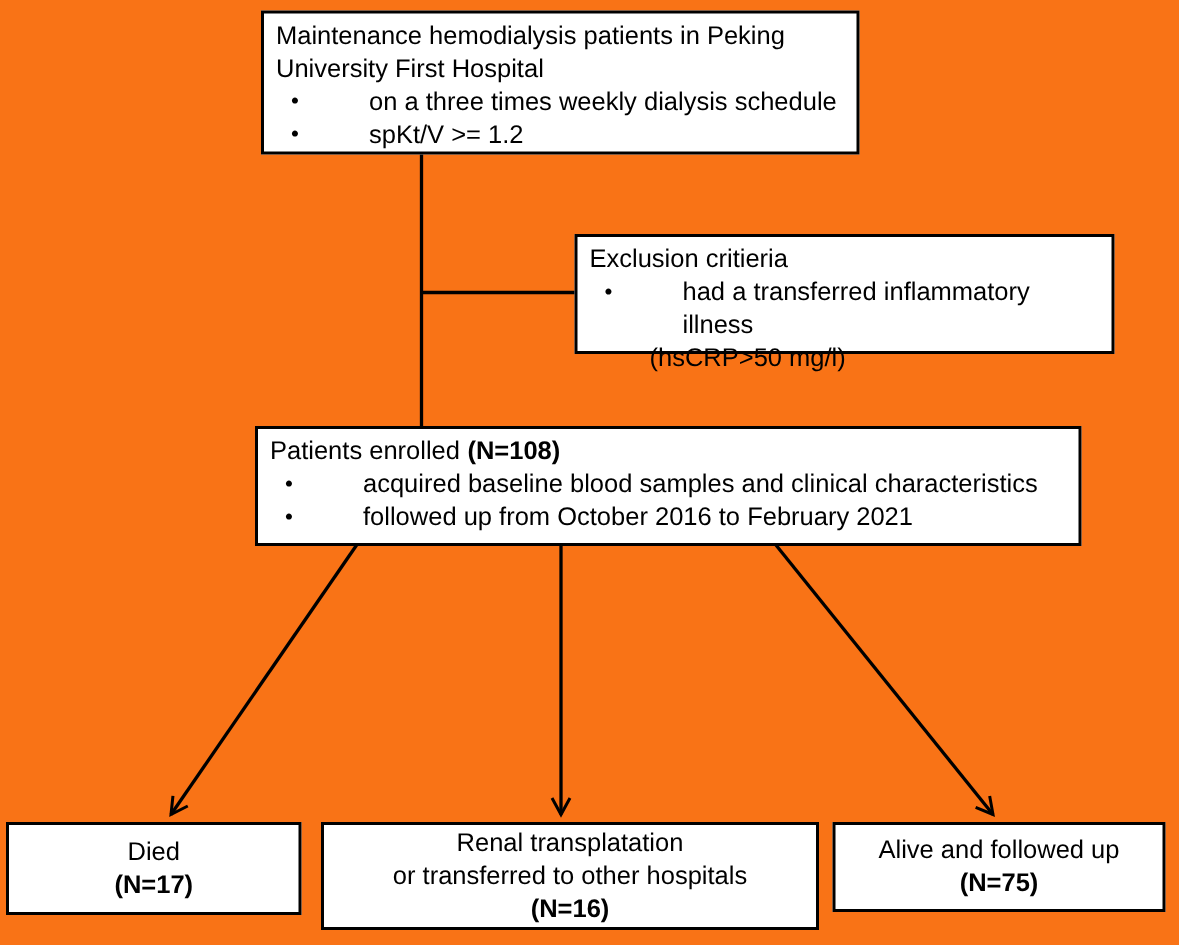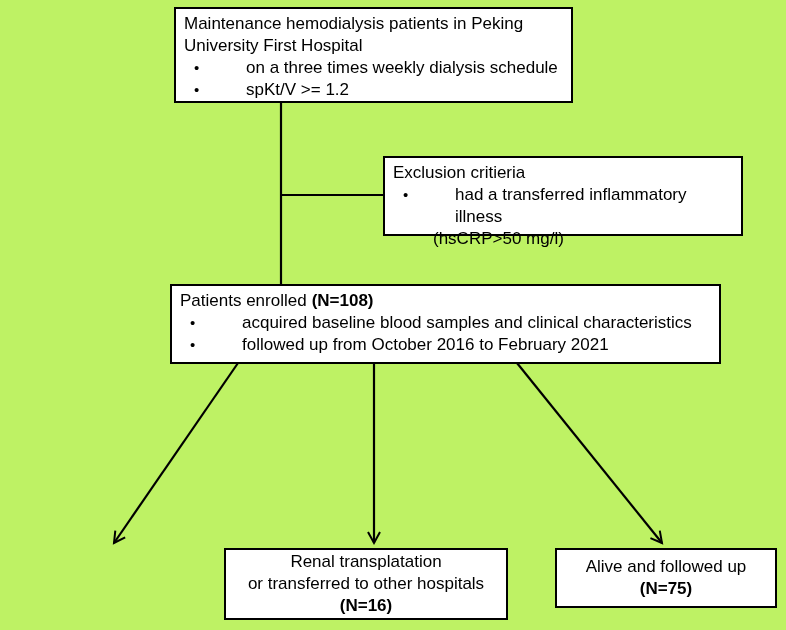--- a/index.html
+++ b/index.html
@@ -4,21 +4,21 @@
 <style>
   html, body {
     margin: 0;
     padding: 0;
     background: #ffffff;
   }
   .canvas {
     position: relative;
     width: 786px;
     height: 630px;
-    background: #bef264;
+    background: #f97316;
     font-family: "Liberation Sans", sans-serif;
     color: #000000;
     overflow: hidden;
   }
   .connector-layer {
     position: absolute;
     left: 0;
     top: 0;
     width: 786px;
     height: 630px;
@@ -61,21 +61,21 @@
   }
   .inline-n {
     font-weight: bold;
     margin-left: 5px;
   }
   
   .box-source    { left: 174px; top: 7px;   width: 399px; height: 96px; }
   .box-exclusion { left: 383px; top: 156px; width: 360px; height: 80px; }
   .box-enrolled  { left: 170px; top: 284px; width: 551px; height: 80px; }
   .box-died      { left: 4px;   top: 548px; width: 197px; height: 62px; }
-  .box-transfer  { left: 224px; top: 548px; width: 284px; height: 72px; justify-content: center; }
+  .box-transfer  { left: 214px; top: 548px; width: 332px; height: 72px; justify-content: center; }
   .box-alive     { left: 555px; top: 548px; width: 222px; height: 60px; }
 </style>
 </head>
 <body>
 
 <div class="canvas">
 
   <svg class="connector-layer" viewBox="0 0 786 630" xmlns="http://www.w3.org/2000/svg">
     <defs>
       <marker id="openArrow" markerUnits="userSpaceOnUse" markerWidth="18" markerHeight="18" refX="13" refY="8" orient="auto">
@@ -118,20 +118,24 @@
     <div class="bullet-row">
       <span class="bullet-glyph">•</span>
       <span class="bullet-text">acquired baseline blood samples and clinical characteristics</span>
     </div>
     <div class="bullet-row">
       <span class="bullet-glyph">•</span>
       <span class="bullet-text">followed up from October 2016 to February 2021</span>
     </div>
   </div>
 
+  <div class="box center-box box-died">
+    <div>Died</div>
+    <div class="n-label">(N=17)</div>
+  </div>
 
   <div class="box center-box box-transfer">
     <div>Renal transplatation</div>
     <div>or transferred to other hospitals</div>
     <div class="n-label">(N=16)</div>
   </div>
 
   <div class="box center-box box-alive">
     <div>Alive and followed up</div>
     <div class="n-label">(N=75)</div>

